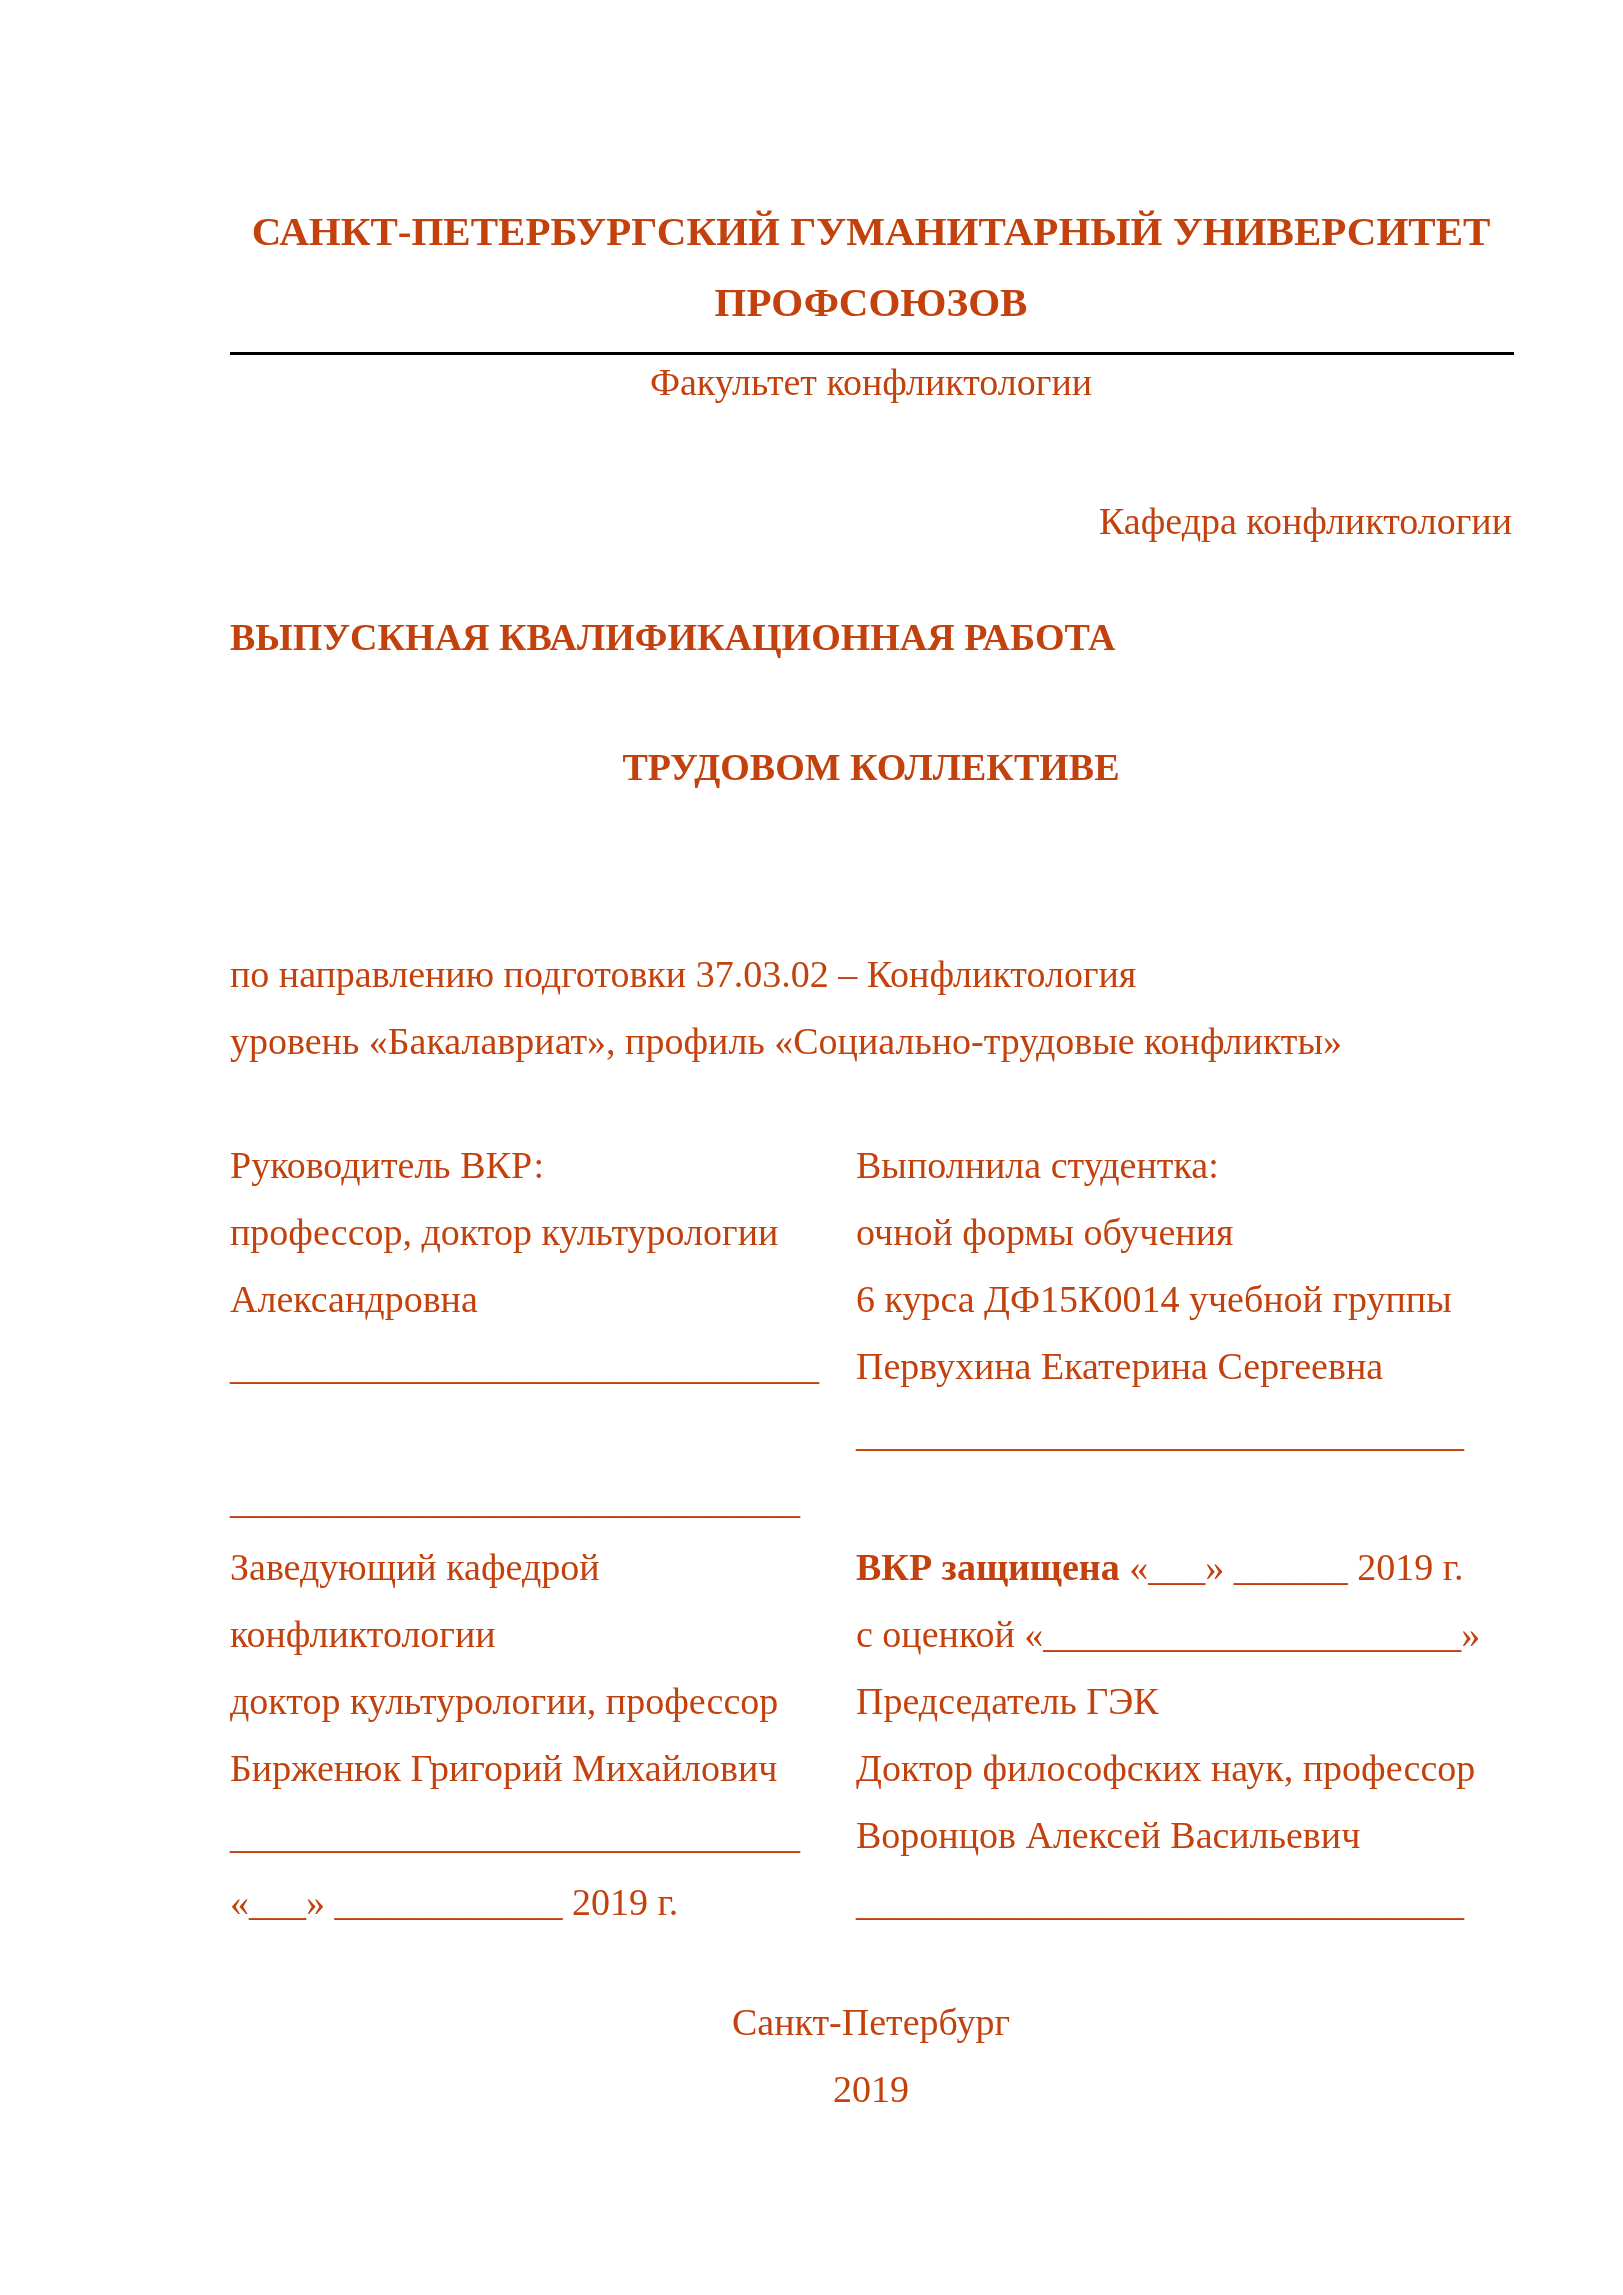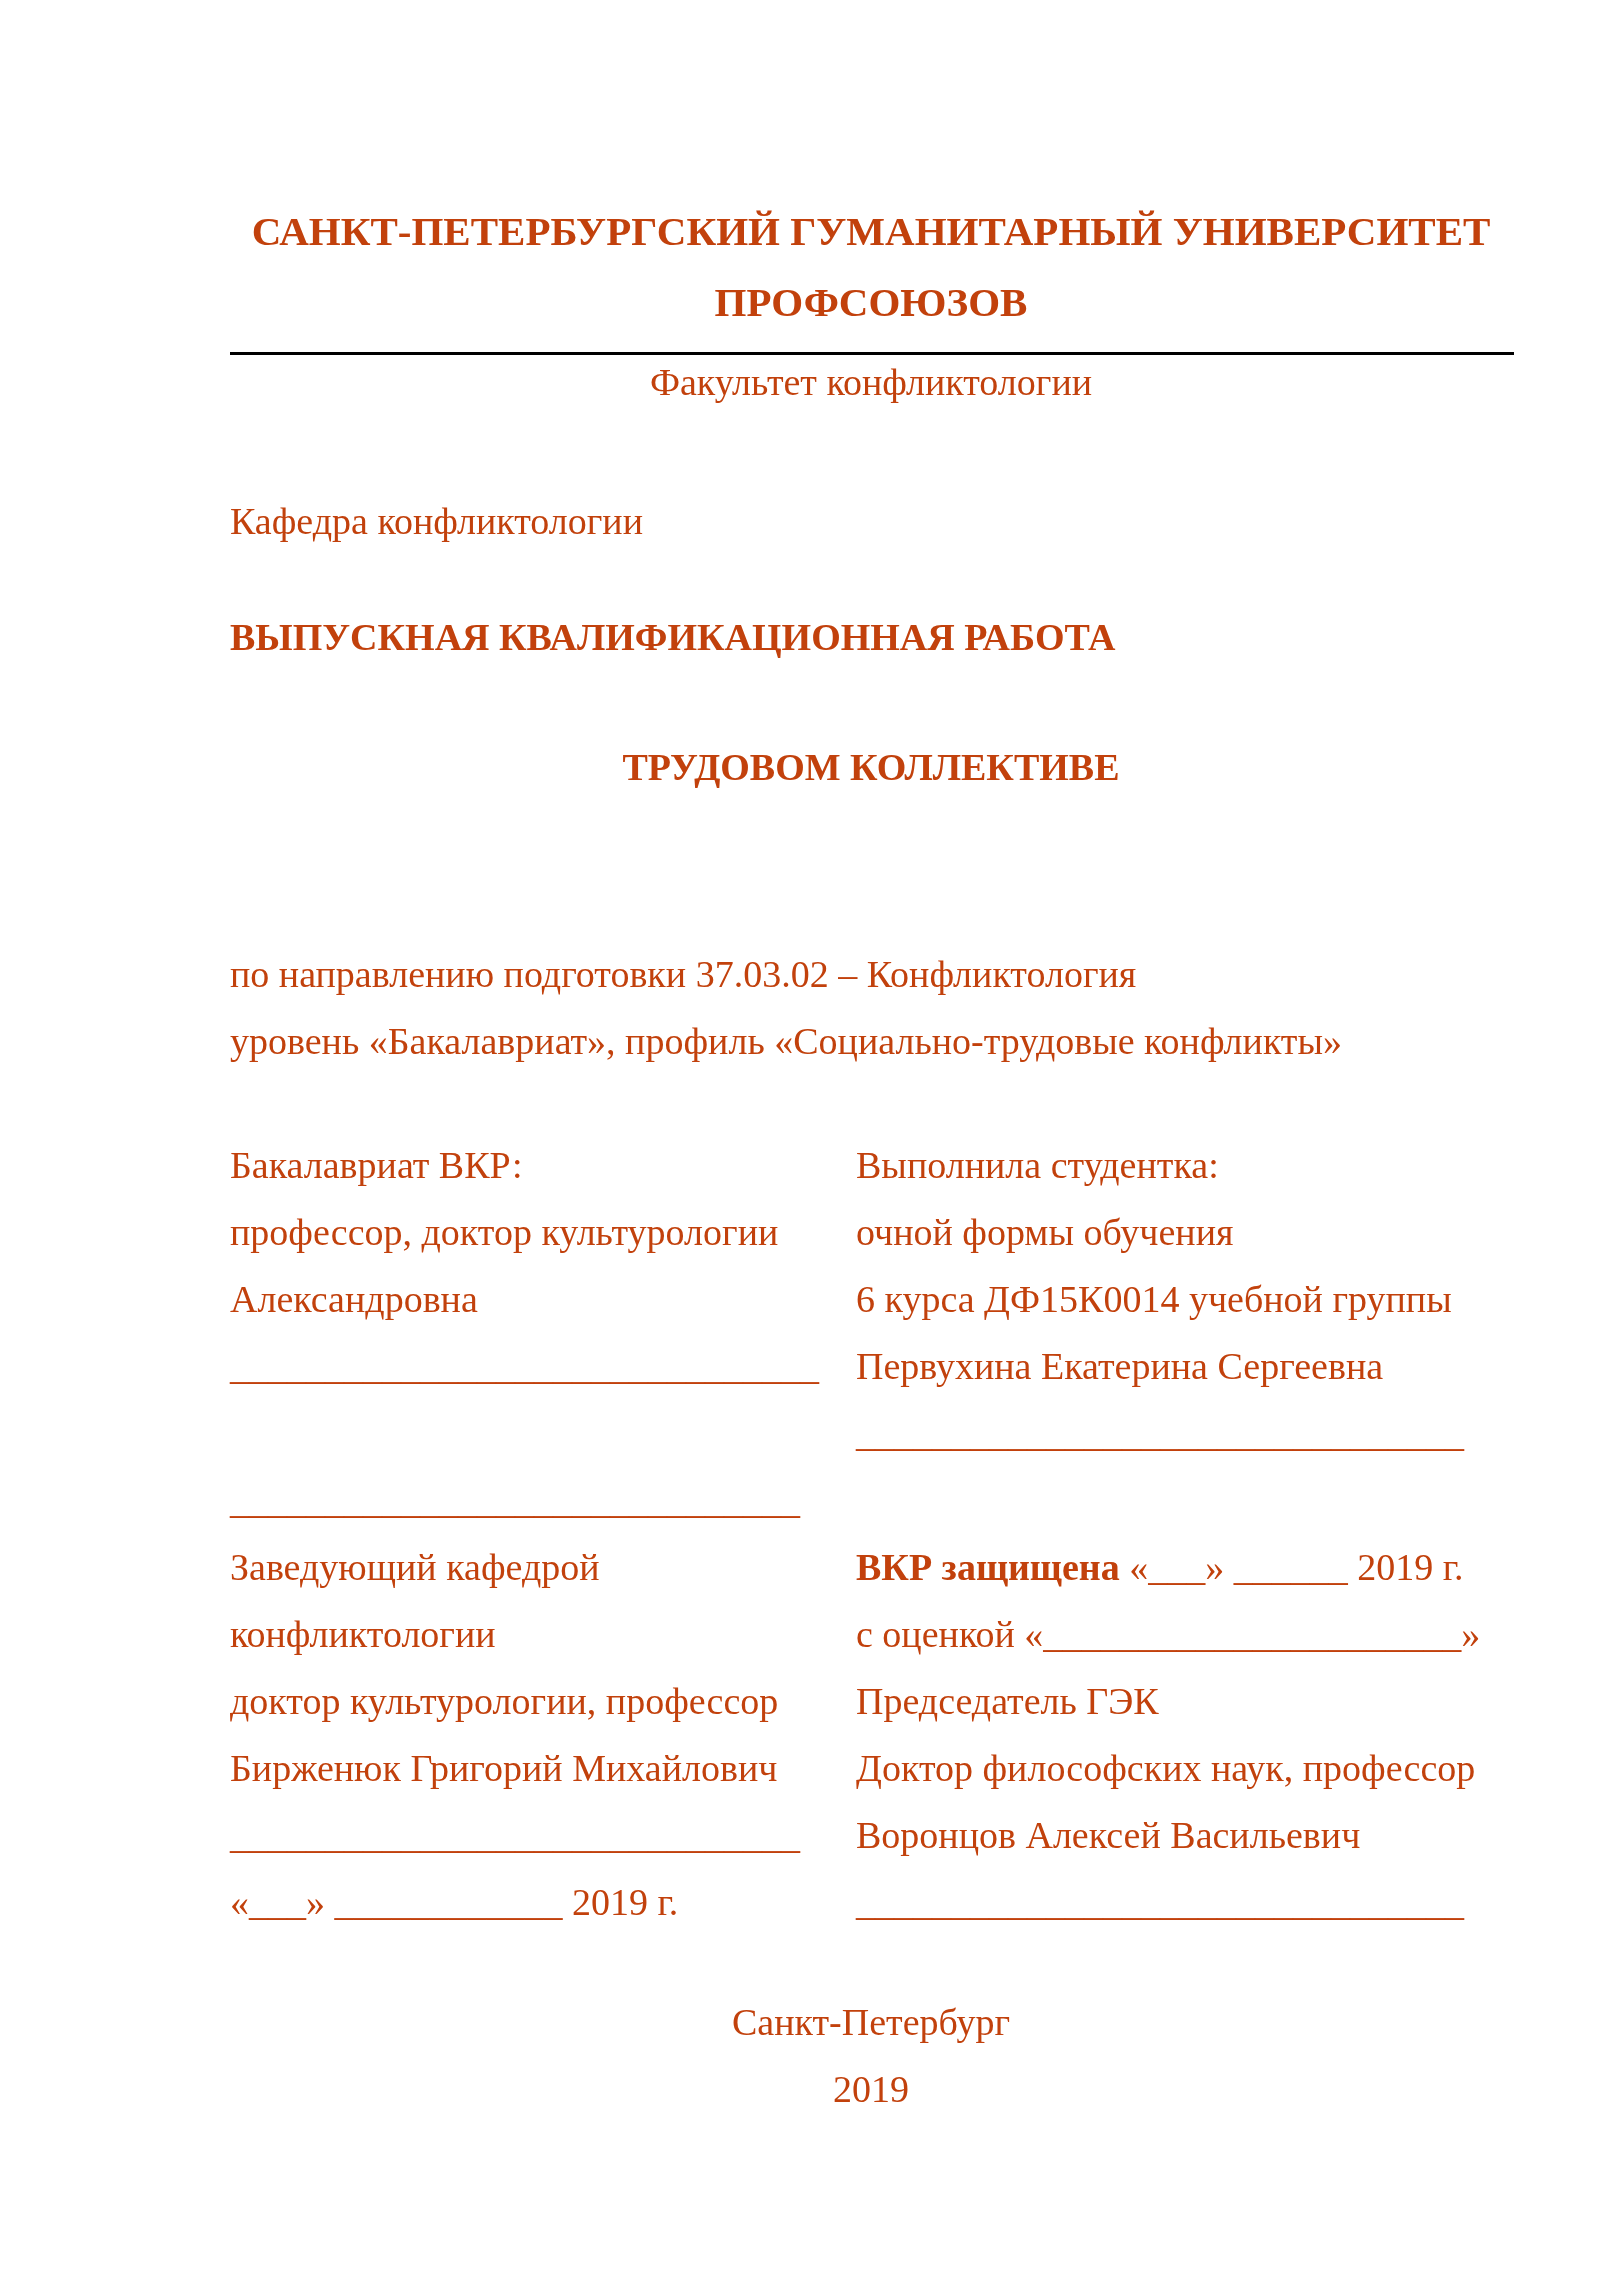--- a/index.html
+++ b/index.html
@@ -32,21 +32,21 @@
     background: #000000;
   }
   .faculty-line {
     top: 349px; left: 230px; width: 1282px;
     text-align: center;
     font-size: 38px; line-height: 67px;
     white-space: nowrap;
   }
   .department-line {
     top: 488px; left: 230px; width: 1282px;
-    text-align: left;
+    text-align: right;
     font-size: 38px; line-height: 67px;
     white-space: nowrap;
   }
   .work-type {
     top: 604px; left: 230px; width: 1282px;
     text-align: left;
     font-weight: bold;
     font-size: 38px; line-height: 67px;
     white-space: nowrap;
   }
@@ -101,21 +101,21 @@
   <div class="abs thesis-title">
     <div class="line">ТРУДОВОМ КОЛЛЕКТИВЕ</div>
   </div>
 
   <div class="abs program-block">
     <div class="line">по направлению подготовки 37.03.02 – Конфликтология</div>
     <div class="line">уровень «Бакалавриат», профиль «Социально-трудовые конфликты»</div>
   </div>
 
   <div class="abs col col-left">
-    <div class="line">Бакалавриат ВКР:</div>
+    <div class="line">Руководитель ВКР:</div>
     <div class="line">профессор, доктор культурологии</div>
     <div class="line">Александровна</div>
     <div class="line">_______________________________</div>
     <div class="line blank"></div>
     <div class="line">______________________________</div>
     <div class="line">Заведующий кафедрой</div>
     <div class="line">конфликтологии</div>
     <div class="line">доктор культурологии, профессор</div>
     <div class="line">Бирженюк Григорий Михайлович</div>
     <div class="line">______________________________</div>

